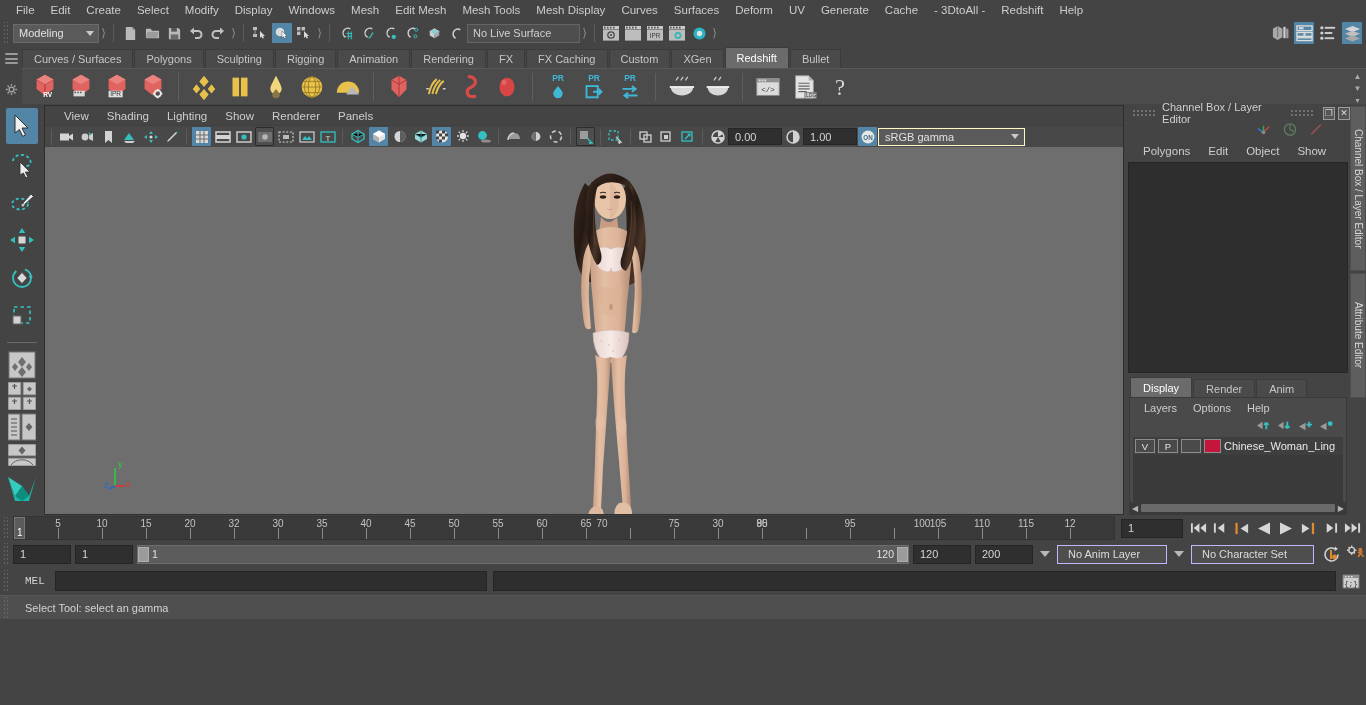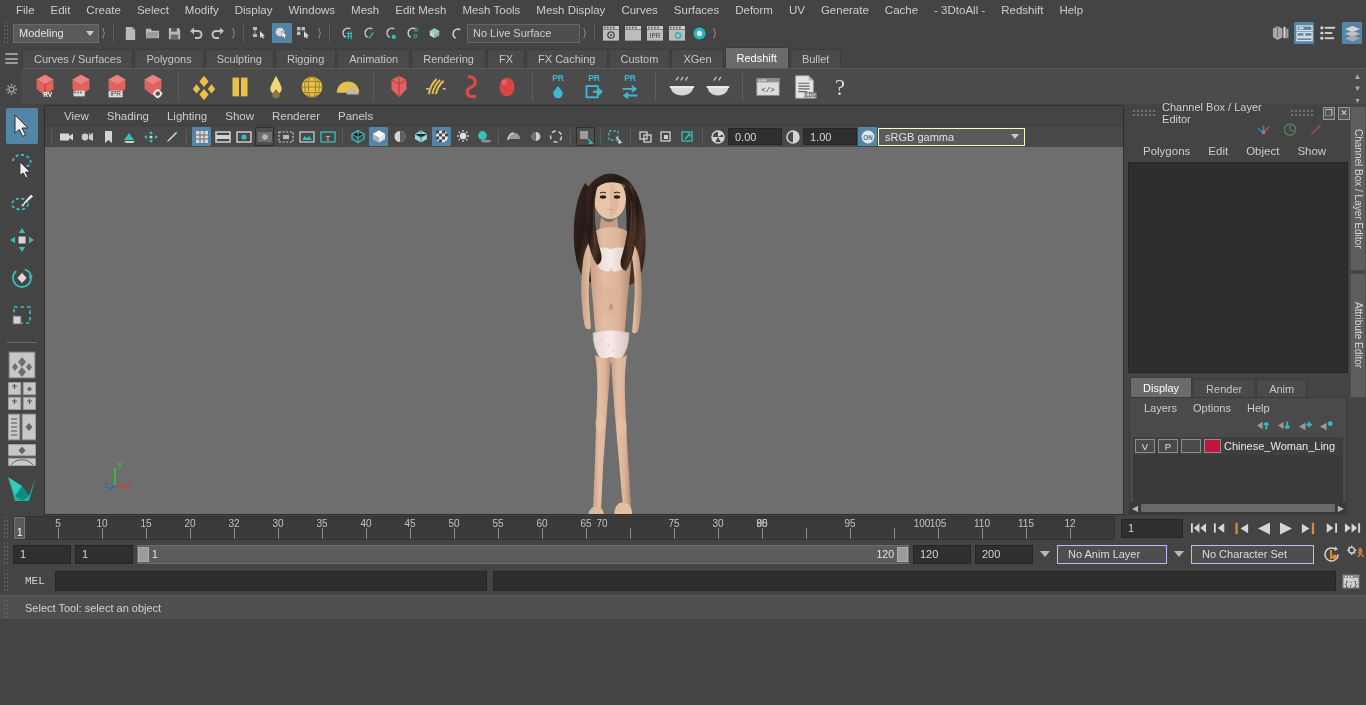--- a/index.html
+++ b/index.html
@@ -1406,15 +1406,15 @@
             <rect x="6" y="3" width="1.6" height="1.4"></rect>
             <rect x="9" y="3" width="1.6" height="1.4"></rect>
           </g>
           <text x="9" y="13" font-size="7.5" fill="#333" text-anchor="middle" font-family="Liberation Mono">{;}</text>
         </svg>
     </div>
   </div>
 
   <div class="statusbar">
     <div class="gripdots"></div>
-    <div class="statustext">Select Tool: select an object</div>
+    <div class="statustext">Select Tool: select an gamma</div>
   </div>
 </div>
 
 </body></html>

